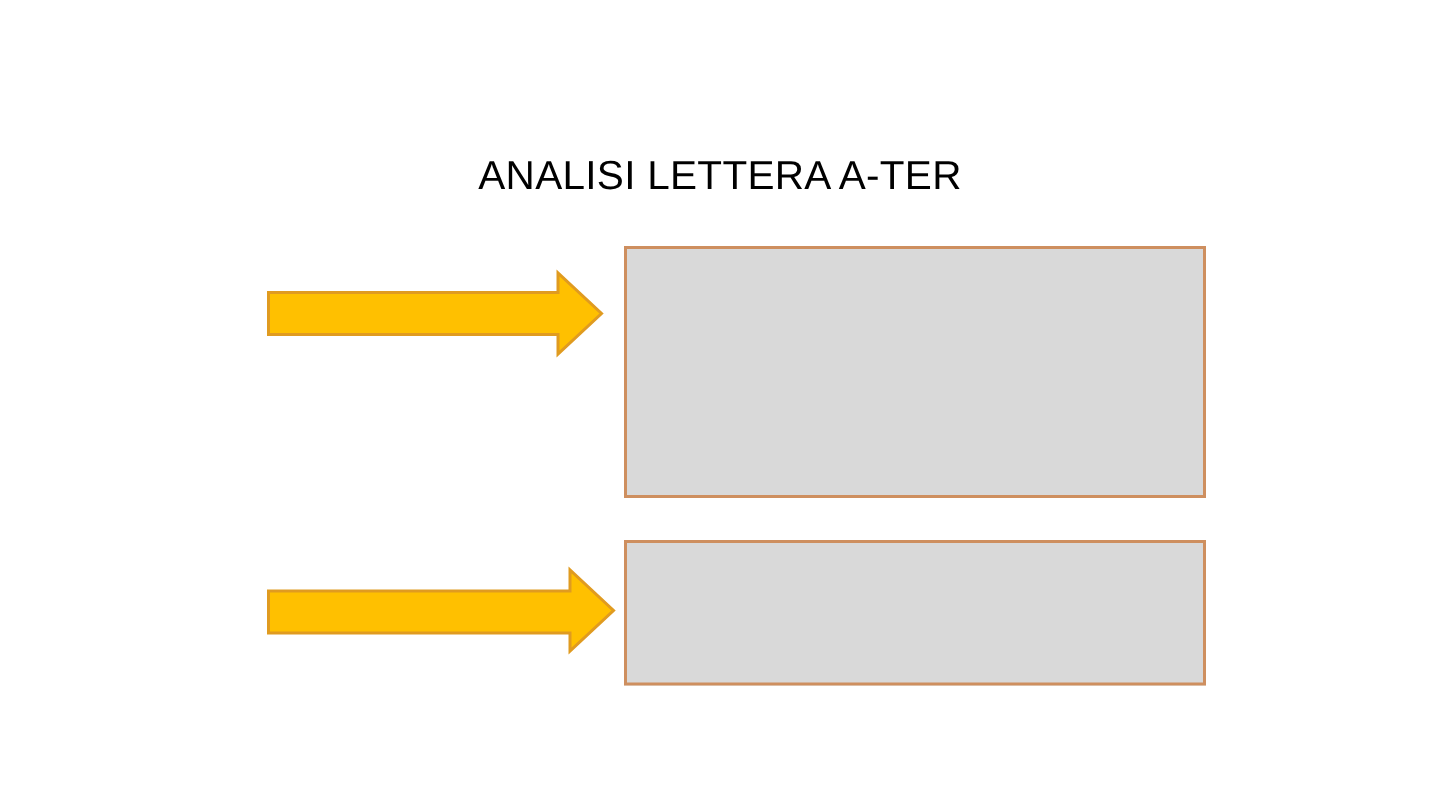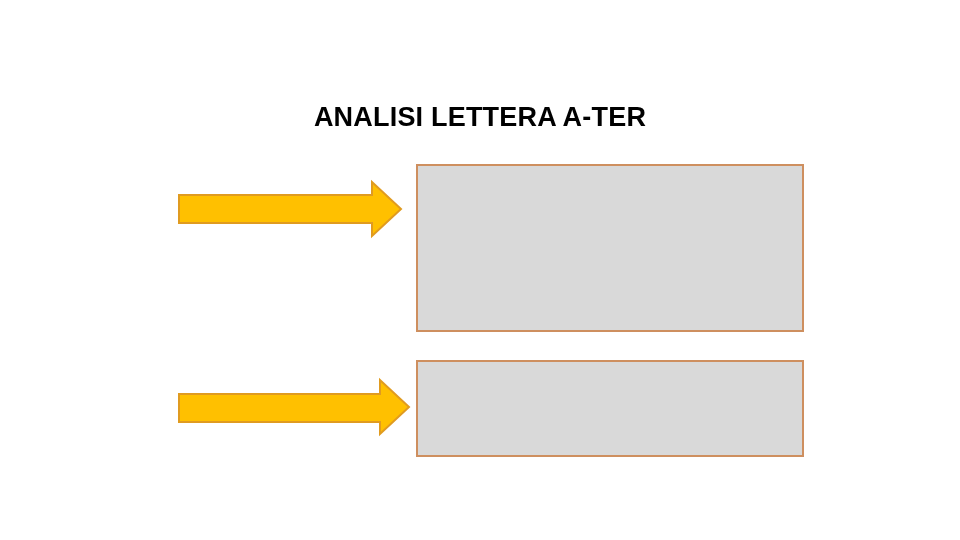--- a/index.html
+++ b/index.html
@@ -22,21 +22,21 @@
 
   
   .slide-title {
     position: absolute;
     left: 0;
     top: 100px;
     width: 960px;
     text-align: center;
     font-family: "Liberation Sans", sans-serif;
     font-size: 27px;
-    font-weight: 700;
+    font-weight: 400;
     line-height: 34px;
     color: #000000;
     letter-spacing: 0.2px;
     white-space: nowrap;
   }
 
   
   .content-box {
     position: absolute;
     box-sizing: border-box;

